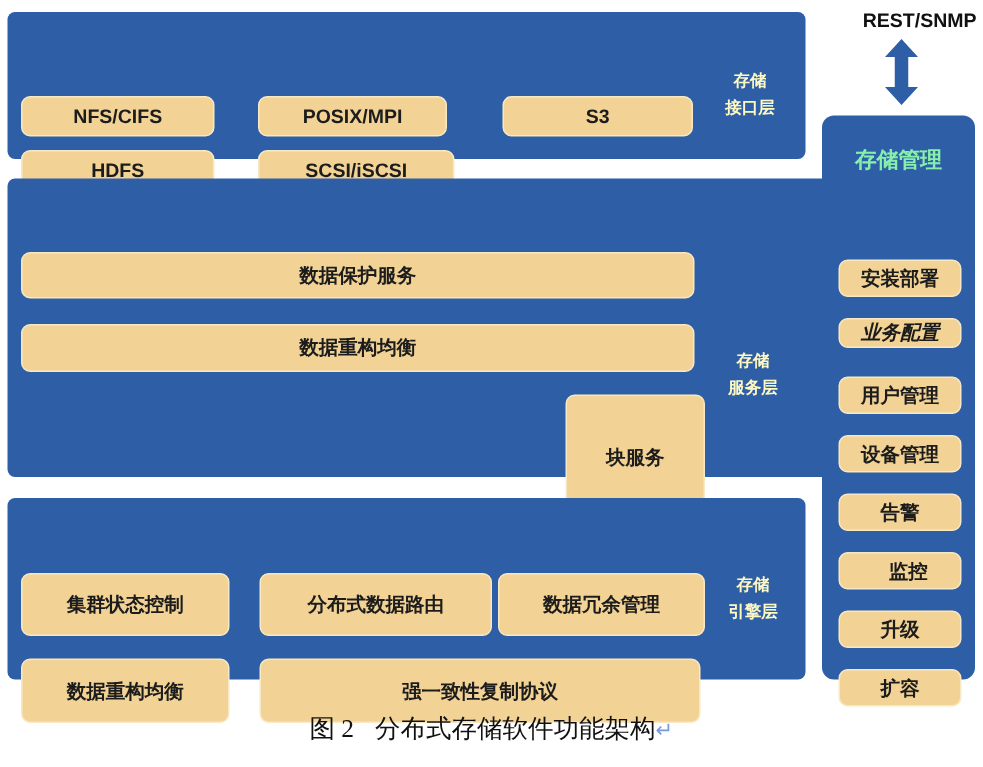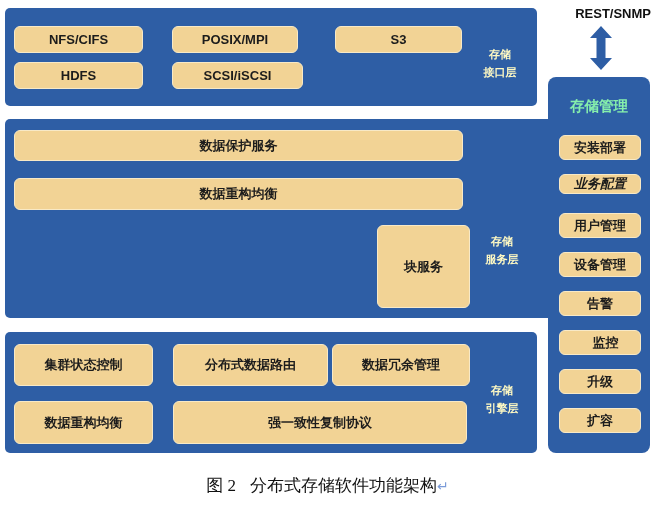--- a/index.html
+++ b/index.html
@@ -5,21 +5,21 @@
   html,body{margin:0;padding:0;background:#fff;}
   #stage{
     position:relative;width:655px;height:511px;background:#ffffff;overflow:hidden;
     font-family:"Liberation Sans","DejaVu Sans",sans-serif;
   }
   .abs{position:absolute;box-sizing:border-box;}
   .blue{background:#2E5EA5;border-radius:5px;}
   .tan{
     background:#F2D395;border:1px solid #F8E9C6;border-radius:6px;
     display:flex;align-items:center;justify-content:center;
-    font-size:13px;font-weight:600;color:#1c1c1c;text-align:center;
+    font-size:13px;font-weight:600;color:#1c1c1c;text-align:center;margin-top:38px;
   }
   .sub{border:2px solid #ffffff;border-radius:6px;}
   .layer-label{
     color:#fef9c3;font-weight:bold;font-size:11px;line-height:18px;
     text-align:center;
     margin-top:11px;
   }
   .dros-title{
     font-size:13.5px;font-weight:600;color:#1c1c1c;text-align:center;
   }

